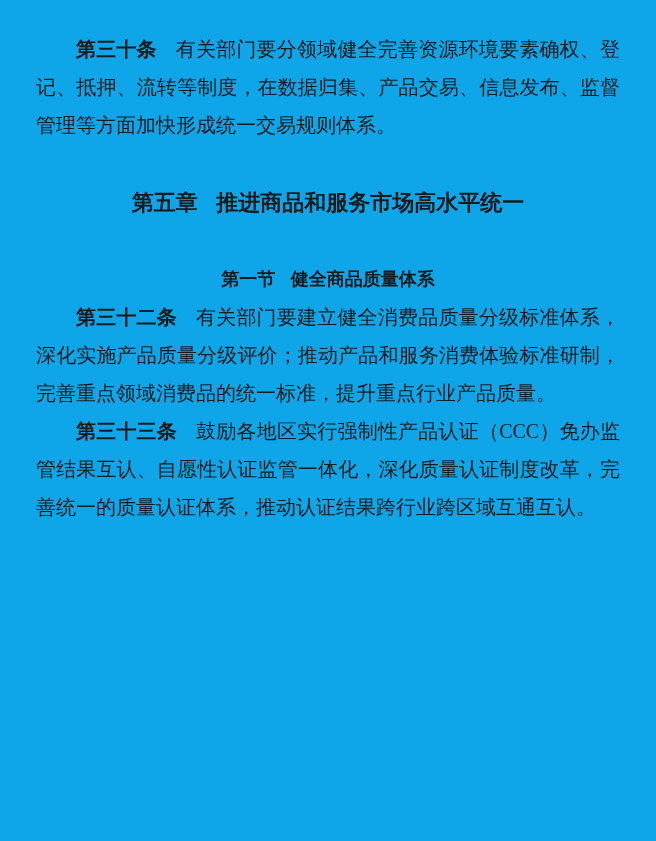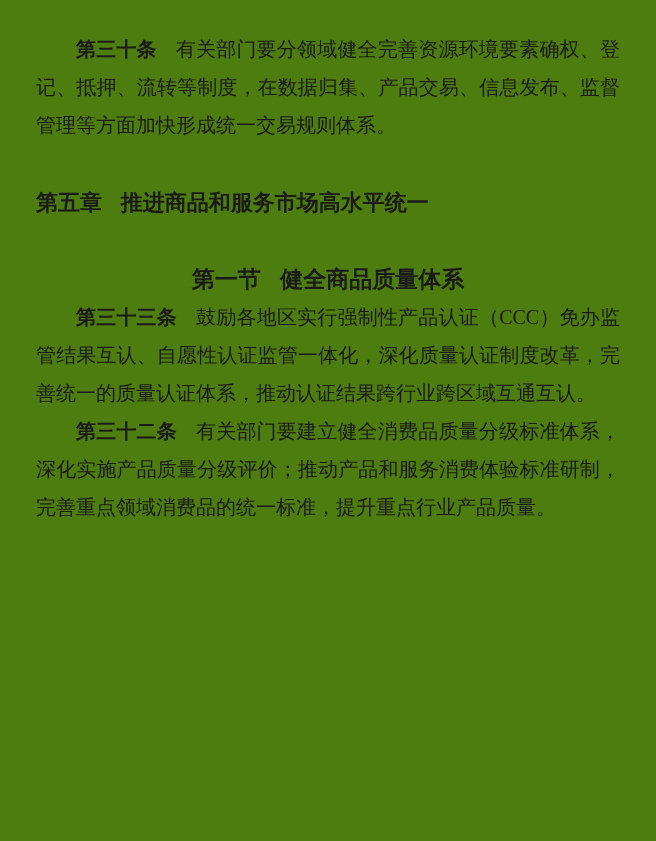--- a/index.html
+++ b/index.html
@@ -12,63 +12,64 @@
     height: 841px;
     overflow: hidden;
     font-family: "Liberation Serif", "DejaVu Serif", serif;
     color: #1a1a1a;
   }
   .page {
     box-sizing: border-box;
     width: 656px;
     height: 841px;
     padding: 30px 36px 0 36px;
-    background: #4d7c0f;
+    background: #0ea5e9;
   }
   p.para {
     margin: 0;
     font-size: 20px;
     line-height: 38px;
     text-align: justify;
     text-justify: inter-ideograph;
     text-indent: 2em;
   }
   .art-num {
     font-weight: bold;
     font-family: "Liberation Sans", "DejaVu Sans", sans-serif;
     margin-right: 0.95em;
   }
   h2.chapter-heading {
     margin: 40px 0 0 0;
     font-size: 22px;
     line-height: 38px;
     font-weight: bold;
+    text-align: center;
     font-family: "Liberation Serif", "DejaVu Serif", serif;
   }
   h3.section-heading {
     margin: 38px 0 0 0;
-    font-size: 23px;
+    font-size: 18px;
     line-height: 38px;
     font-weight: bold;
     text-align: center;
     font-family: "Liberation Sans", "DejaVu Sans", sans-serif;
   }
   .gap-42 { margin-top: 42px; }
   .h-label { margin-right: 0.85em; }
 </style>
 </head>
 <body>
 
 <main class="page">
 
   <p class="para"><b class="art-num">第三十条</b><span>有关部门要分领域健全完善资源环境要素确权、登记、抵押、流转等制度，在数据归集、产品交易、信息发布、监督管理等方面加快形成统一交易规则体系。</span></p>
 
 
   <h2 class="chapter-heading"><span class="h-label">第五章</span><span>推进商品和服务市场高水平统一</span></h2>
 
   <h3 class="section-heading"><span class="h-label">第一节</span><span>健全商品质量体系</span></h3>
 
+  <p class="para gap-42"><b class="art-num">第三十二条</b><span>有关部门要建立健全消费品质量分级标准体系，深化实施产品质量分级评价；推动产品和服务消费体验标准研制，完善重点领域消费品的统一标准，提升重点行业产品质量。</span></p>
+
   <p class="para"><b class="art-num">第三十三条</b><span>鼓励各地区实行强制性产品认证（CCC）免办监管结果互认、自愿性认证监管一体化，深化质量认证制度改革，完善统一的质量认证体系，推动认证结果跨行业跨区域互通互认。</span></p>
-
-  <p class="para gap-42"><b class="art-num">第三十二条</b><span>有关部门要建立健全消费品质量分级标准体系，深化实施产品质量分级评价；推动产品和服务消费体验标准研制，完善重点领域消费品的统一标准，提升重点行业产品质量。</span></p>
 
 
 </main>
 
 </body></html>

